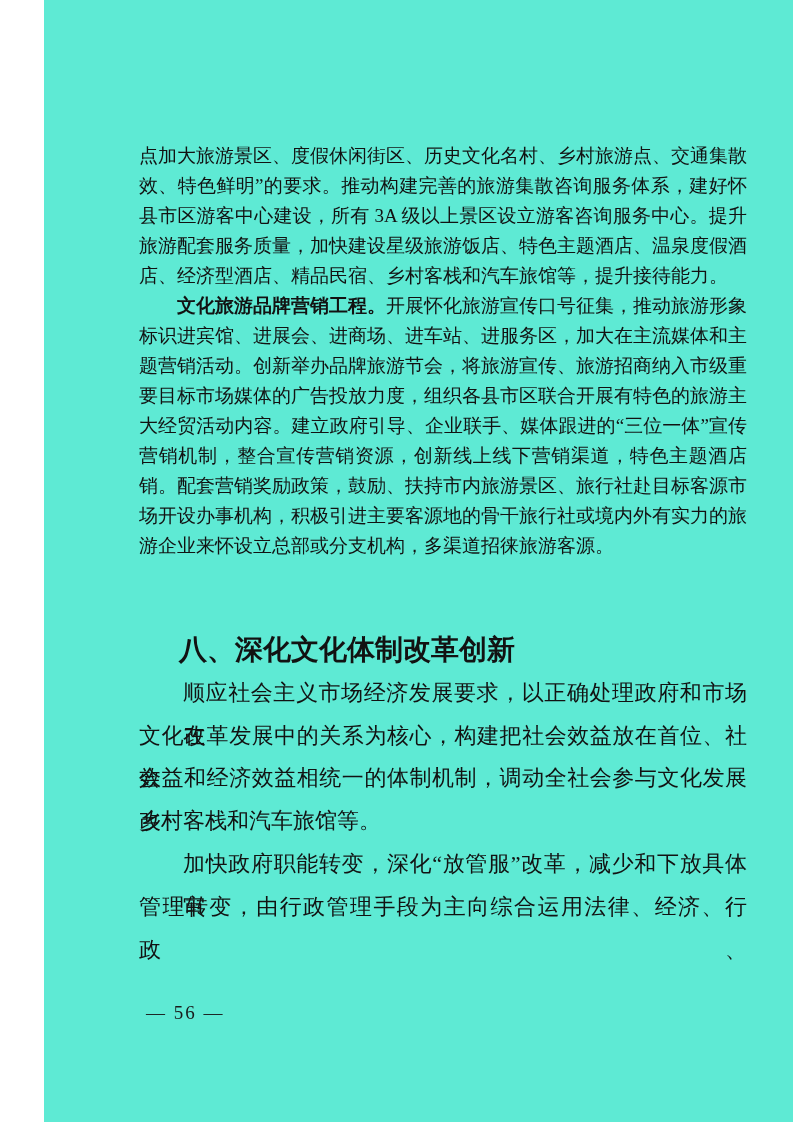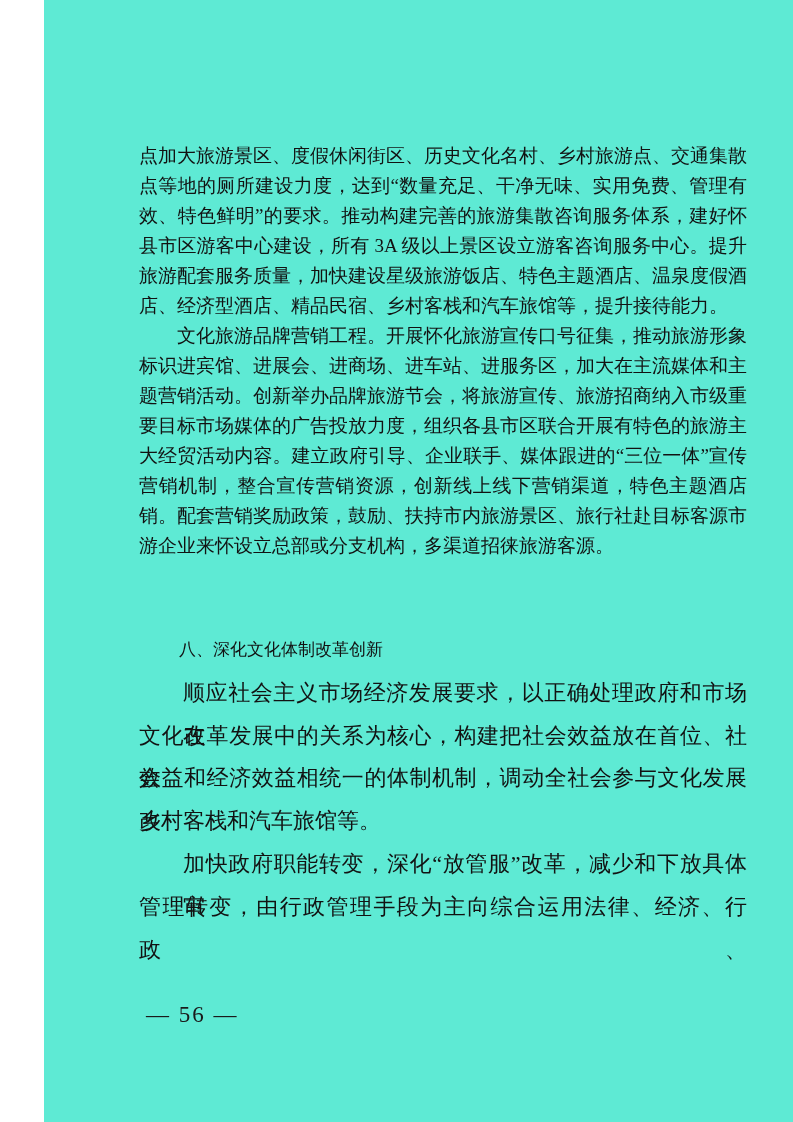--- a/index.html
+++ b/index.html
@@ -15,63 +15,63 @@
   .kai-block{
     position:absolute;left:95px;top:141px;width:608px;
     font-size:19px;line-height:30px;
     font-family:"Liberation Serif","DejaVu Serif",serif;
   }
   .kai-block .line{height:30px;white-space:nowrap;}
   
   .j{text-align:justify;text-align-last:justify;white-space:normal !important;}
   .last{text-align:left;text-align-last:left;}
   .ind-k{padding-left:38px;}
-  .lead-bold{font-weight:normal;}
+  .lead-bold{font-weight:bold;}
   
   .fs-block{
     position:absolute;left:95px;top:629px;width:608px;
     font-size:22px;line-height:42.8px;
     font-family:"Liberation Serif","DejaVu Serif",serif;
   }
   .fs-block .line{height:42.8px;white-space:nowrap;}
   .heading{
     font-family:"Liberation Sans","DejaVu Sans",sans-serif;
-    font-weight:normal;font-size:17px;
+    font-weight:bold;font-size:28px;
     padding-left:40px;
     text-align:center;text-align-last:left;
   }
   .ind-f{padding-left:44px;}
   .page-number{
     position:absolute;left:102px;top:1002px;
-    font-size:23px;letter-spacing:2px;
+    font-size:19px;letter-spacing:2px;
     font-family:"Liberation Serif","DejaVu Serif",serif;
     color:#1a1a1a;
   }
 </style>
 </head>
 <body>
 
 <div class="page">
 
   <div class="kai-block">
     <div class="line j">点加大旅游景区、度假休闲街区、历史文化名村、乡村旅游点、交通集散</div>
-    <div class="line j">点等地的厕所建设力度，达到“数量充足、干净无味、实用免费、管理有</div>
     <div class="line j">效、特色鲜明”的要求。推动构建完善的旅游集散咨询服务体系，建好怀</div>
     <div class="line j">县市区游客中心建设，所有 3A 级以上景区设立游客咨询服务中心。提升</div>
     <div class="line j">旅游配套服务质量，加快建设星级旅游饭店、特色主题酒店、温泉度假酒</div>
     <div class="line last">店、经济型酒店、精品民宿、乡村客栈和汽车旅馆等，提升接待能力。</div>
     <div class="line j ind-k">
       <span class="lead-bold">文化旅游品牌营销工程。</span><span>开展怀化旅游宣传口号征集，推动旅游形象</span>
     </div>
     <div class="line j">标识进宾馆、进展会、进商场、进车站、进服务区，加大在主流媒体和主</div>
     <div class="line j">题营销活动。创新举办品牌旅游节会，将旅游宣传、旅游招商纳入市级重</div>
     <div class="line j">要目标市场媒体的广告投放力度，组织各县市区联合开展有特色的旅游主</div>
     <div class="line j">大经贸活动内容。建立政府引导、企业联手、媒体跟进的“三位一体”宣传</div>
     <div class="line j">营销机制，整合宣传营销资源，创新线上线下营销渠道，特色主题酒店</div>
     <div class="line j">销。配套营销奖励政策，鼓励、扶持市内旅游景区、旅行社赴目标客源市</div>
+    <div class="line j">场开设办事机构，积极引进主要客源地的骨干旅行社或境内外有实力的旅</div>
     <div class="line last">游企业来怀设立总部或分支机构，多渠道招徕旅游客源。</div>
   </div>
 
   <div class="fs-block">
     <div class="line heading">八、深化文化体制改革创新</div>
     <div class="line j ind-f">顺应社会主义市场经济发展要求，以正确处理政府和市场在</div>
     <div class="line j">文化改革发展中的关系为核心，构建把社会效益放在首位、社会</div>
     <div class="line j">效益和经济效益相统一的体制机制，调动全社会参与文化发展改</div>
     <div class="line last">乡村客栈和汽车旅馆等。</div>
     <div class="line j ind-f">加快政府职能转变，深化“放管服”改革，减少和下放具体审</div>

